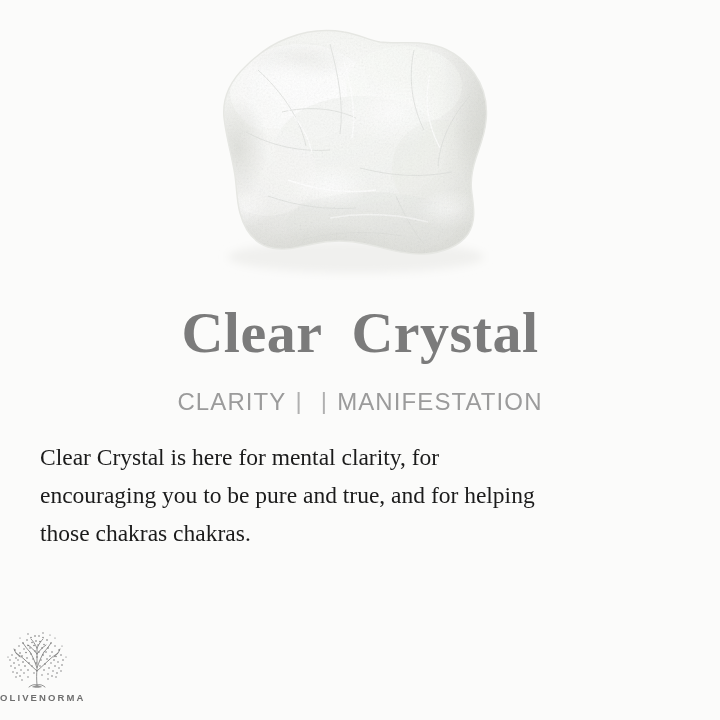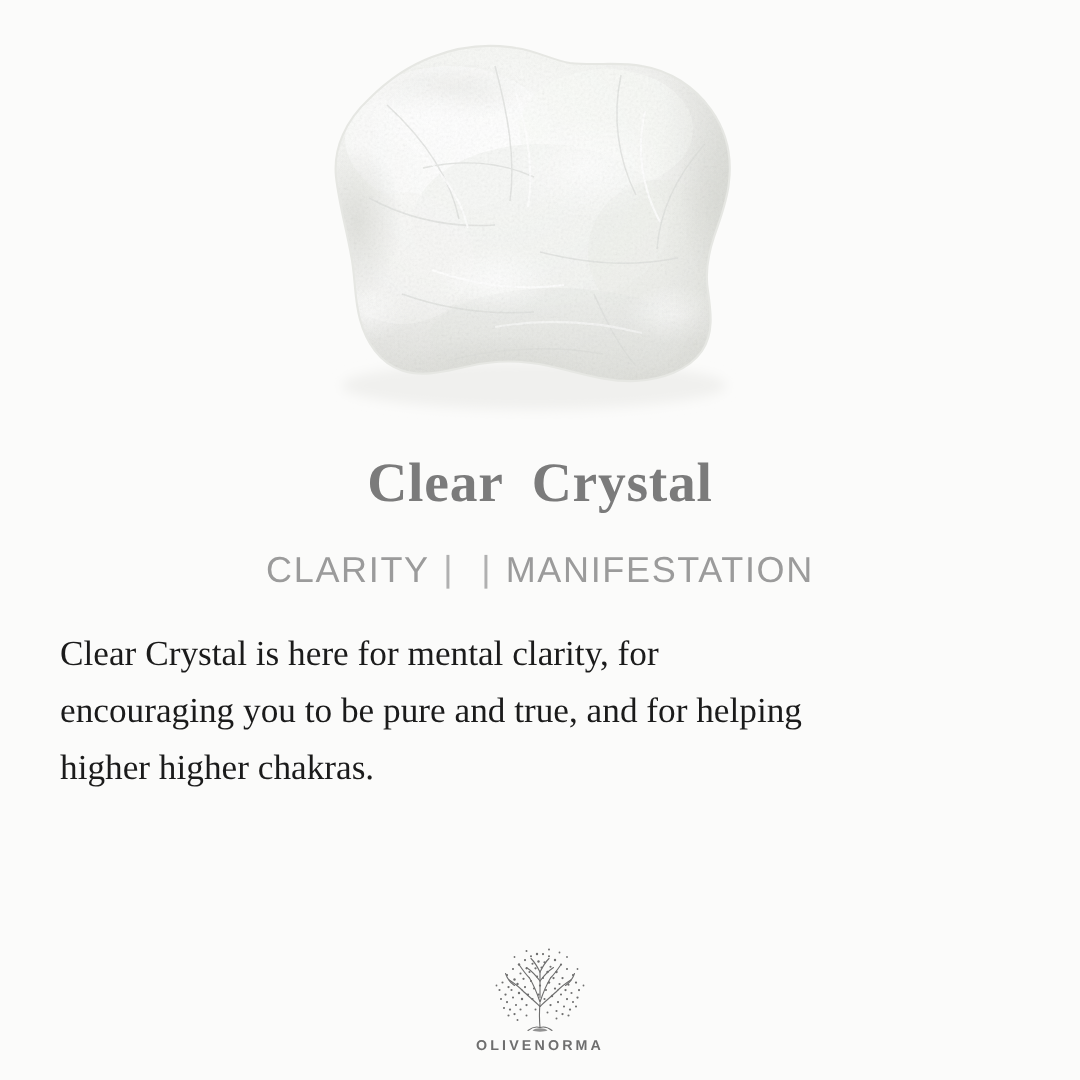--- a/index.html
+++ b/index.html
@@ -35,21 +35,21 @@
     left: 0;
     top: 0;
     width: 720px;
     height: 282px;
     display: block;
   }
 
   
   .title {
     font-family: "Liberation Serif", "DejaVu Serif", serif;
-    font-size: 37px;
+    font-size: 58px;
     font-weight: 700;
     color: #7b7b7b;
     letter-spacing: 0.5px;
     line-height: 1;
     margin: 0;
     padding-top: 22px;
     text-align: center;
     white-space: pre;
   }
 
@@ -93,21 +93,20 @@
   }
 
   
   .logo-block {
     position: absolute;
     left: 0;
     right: 0;
     bottom: 18px;
     display: flex;
     flex-direction: column;
-    align-items: center;
   }
   .logo-tree {
     display: block;
     width: 74px;
     height: 62px;
   }
   .logo-word {
     margin-top: 2px;
     font-family: "Liberation Sans", "DejaVu Sans", sans-serif;
     font-size: 9.5px;
@@ -258,21 +257,21 @@
   <div class="keywords">
     <span>CLARITY</span>
     <span class="kw-sep">|</span>
     <span class="kw-sep">|</span>
     <span>MANIFESTATION</span>
   </div>
 
   <p class="body-copy">
     <span>Clear Crystal is here for mental clarity, for</span>
     <span>encouraging you to be pure and true, and for helping</span>
-    <span>higher higher chakras.</span>
+    <span>those chakras chakras.</span>
   </p>
 
   <div class="logo-block">
     <svg class="logo-tree" viewBox="0 0 148 124" aria-hidden="true">
       <g stroke="#6f6f6f" stroke-width="1.5" fill="none" stroke-linecap="round">
 
         <path d="M74,112 C73,100 73,90 74,80"></path>
         <path d="M74,112 C68,110 63,112 58,116"></path>
         <path d="M74,112 C80,110 85,112 90,116"></path>
 

